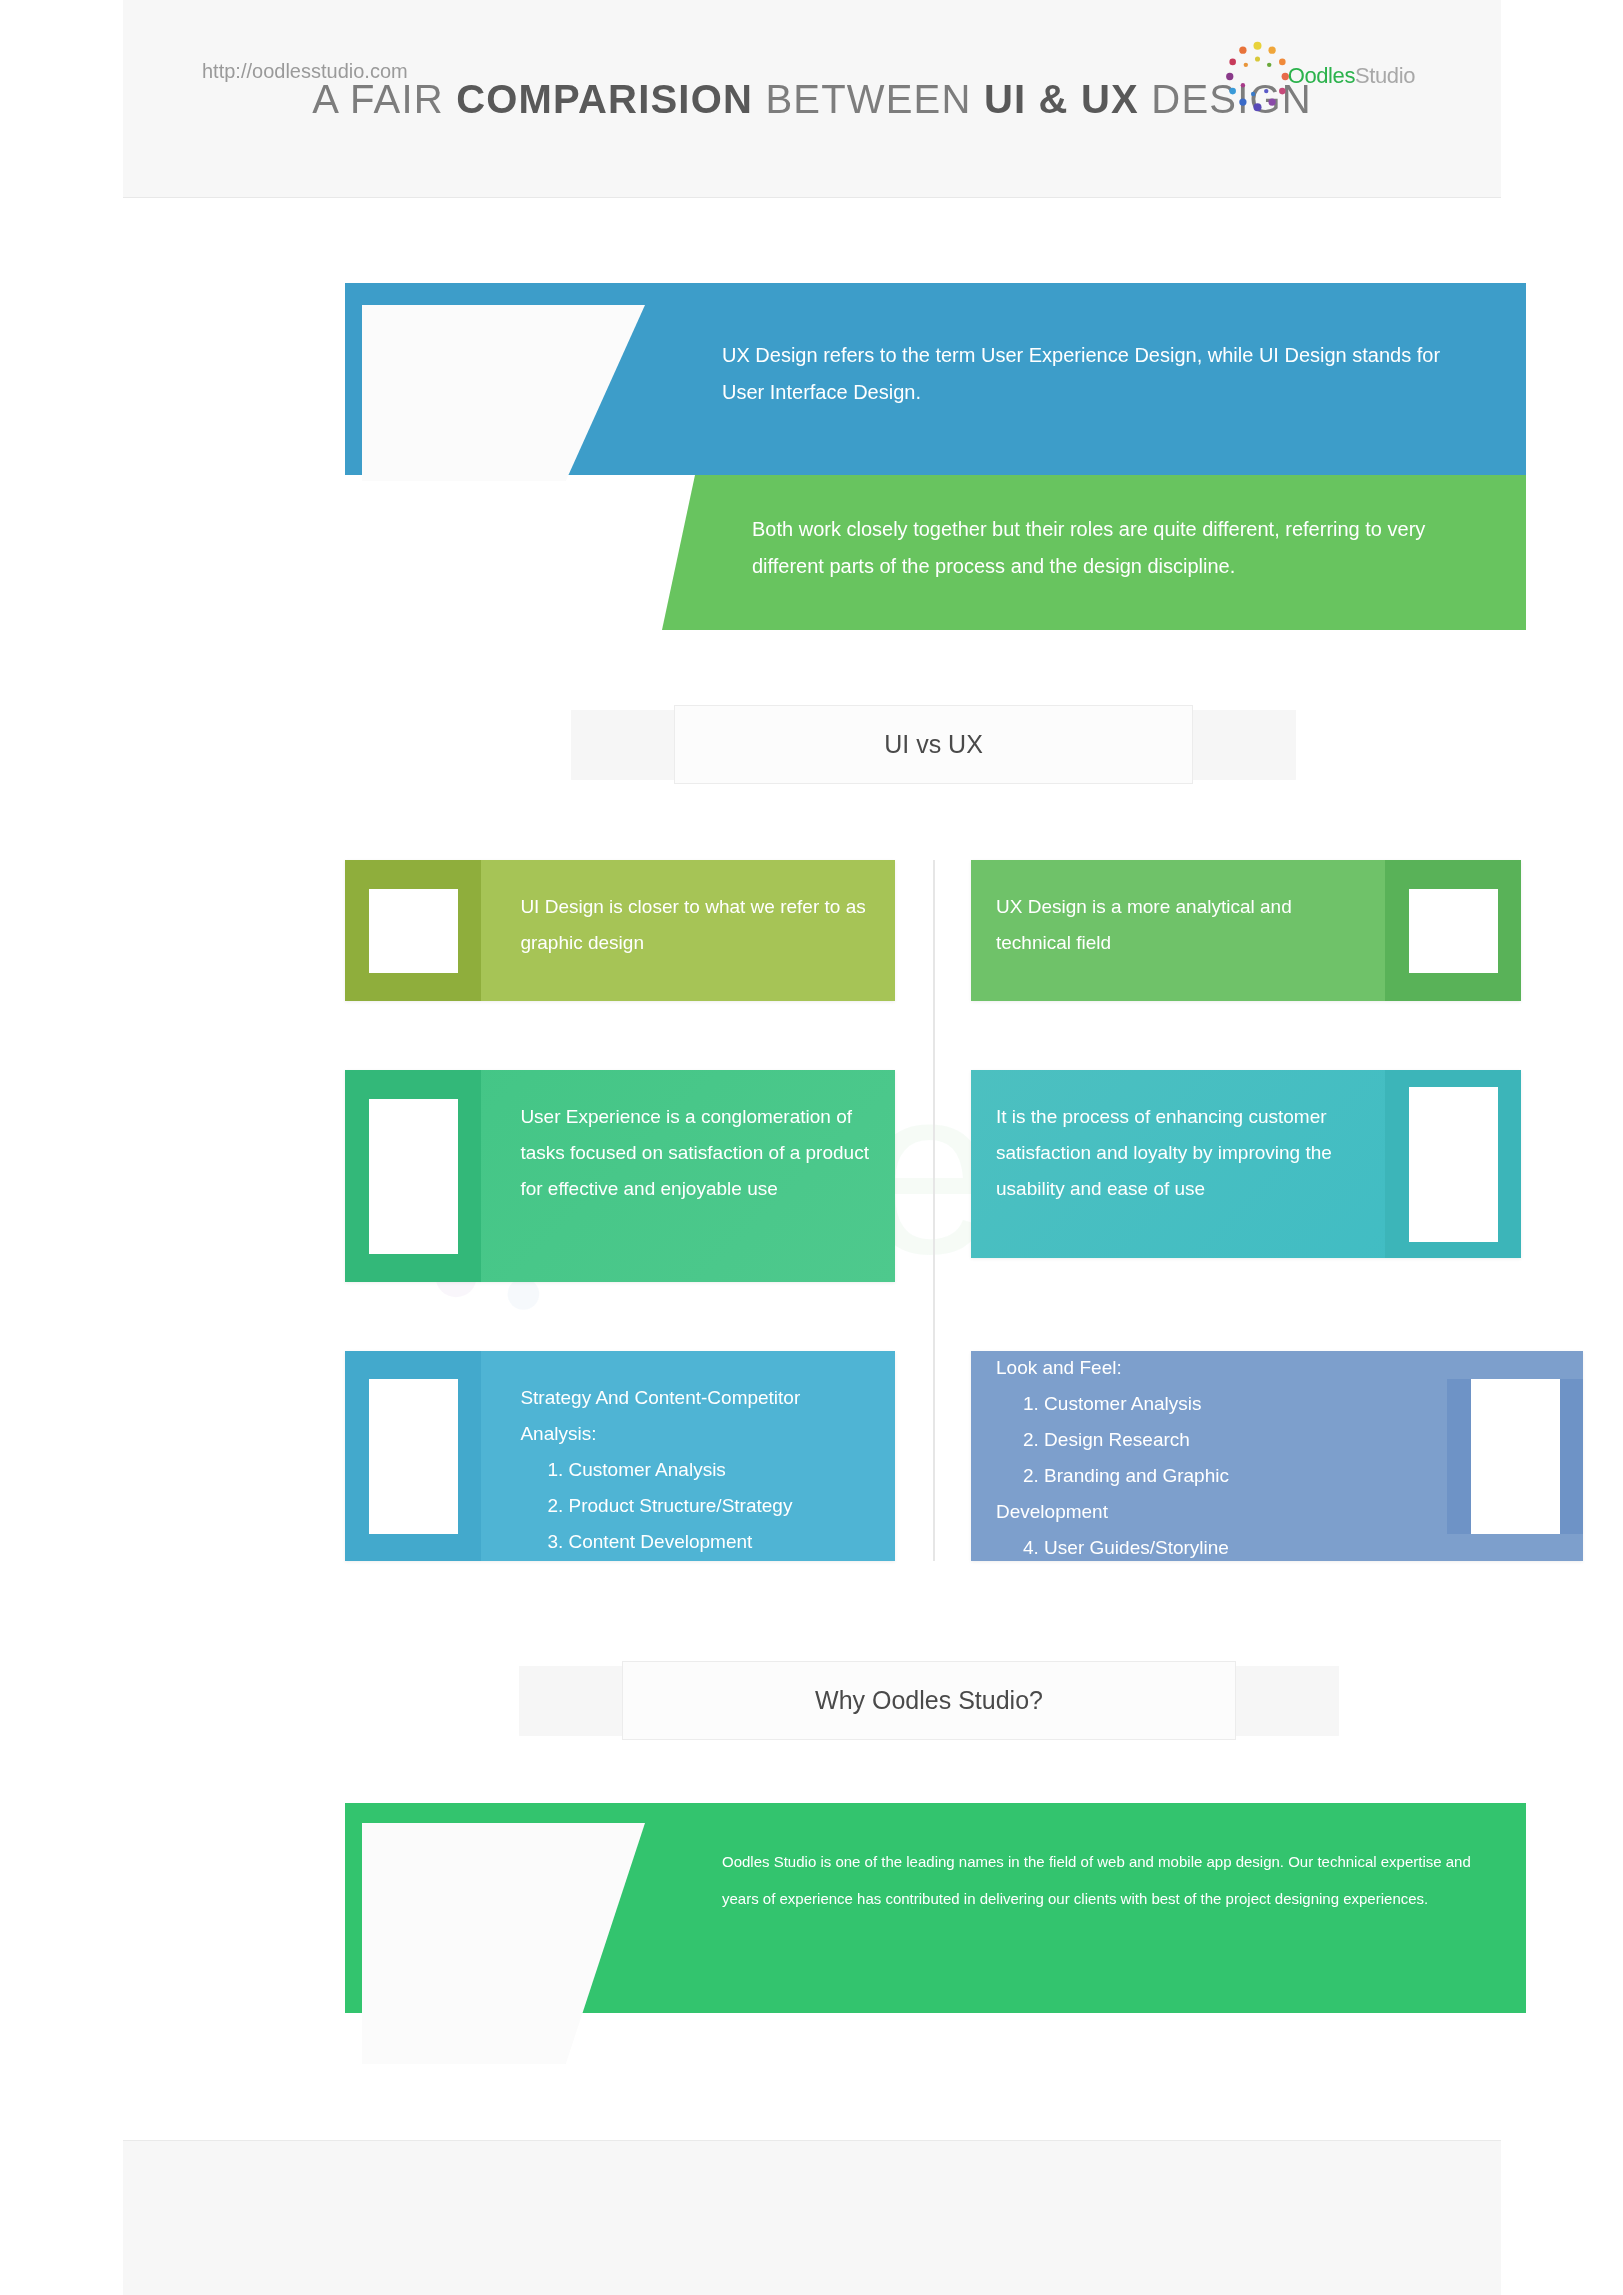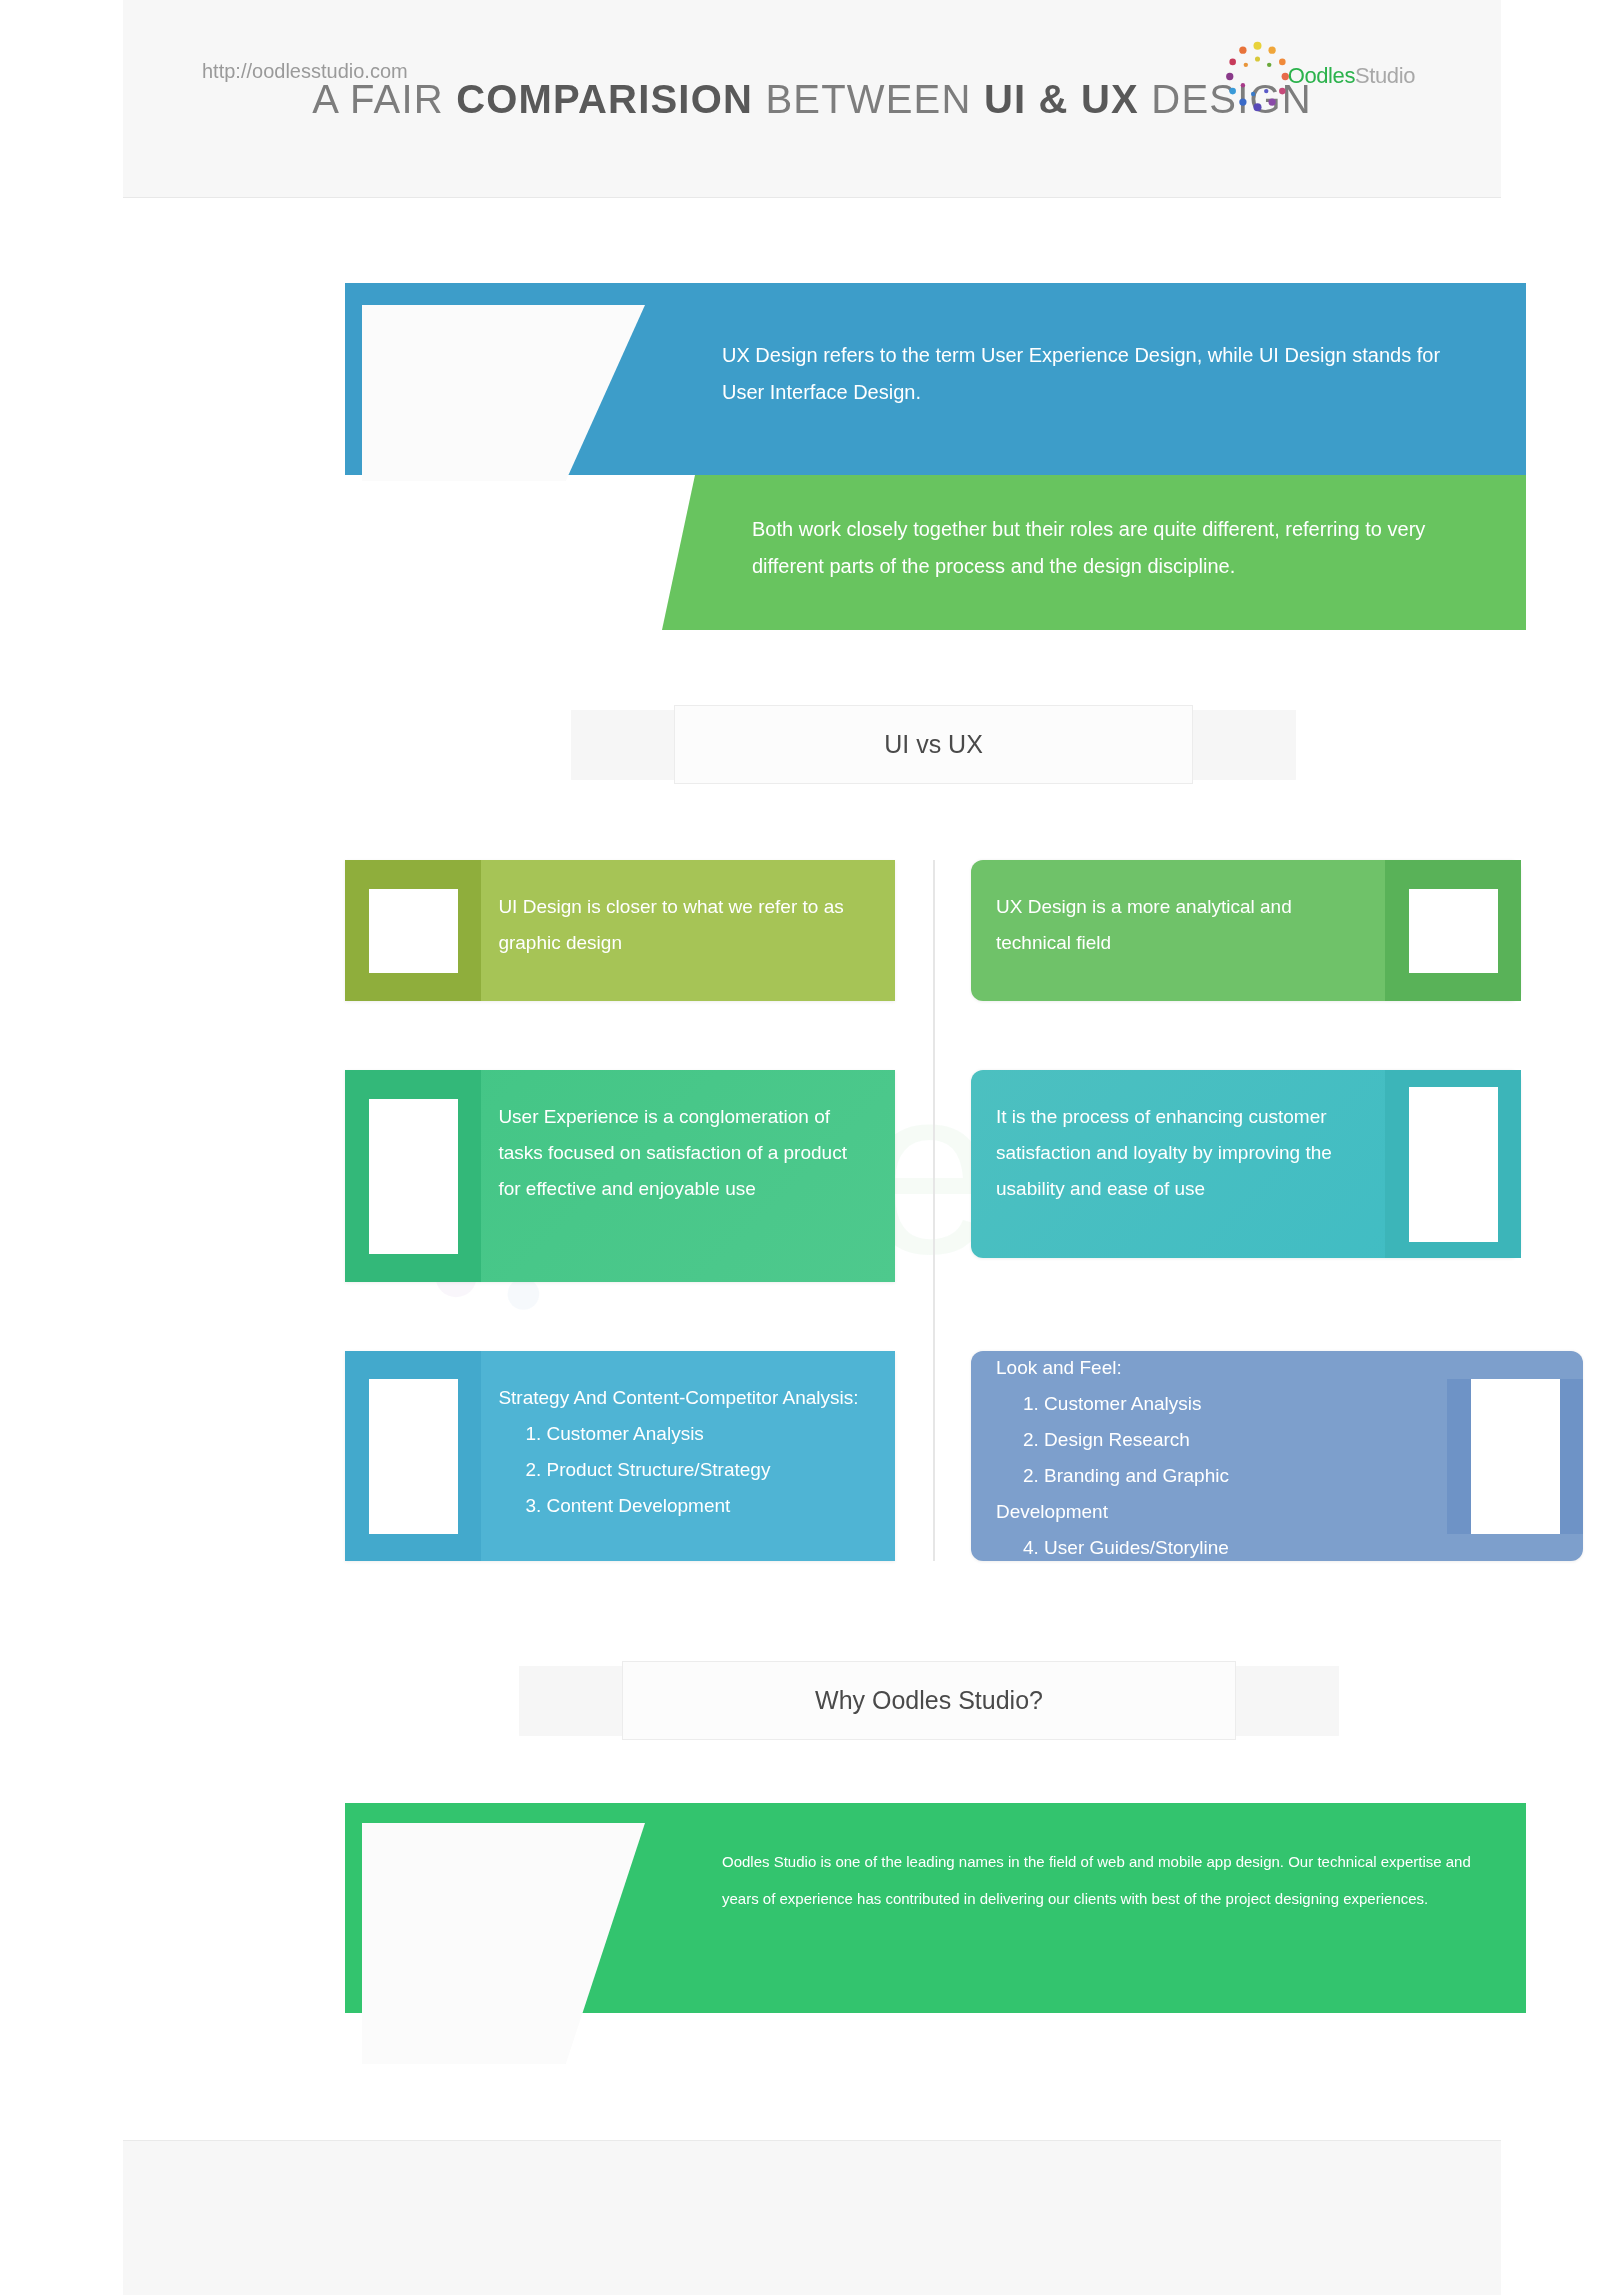--- a/index.html
+++ b/index.html
@@ -152,40 +152,41 @@
     position: absolute;
     left: 810px; top: 0;
     width: 1.6px; height: 701px;
     background: #e6e6e6;
   }
 
   .card {
     position: absolute;
     display: flex;
     box-shadow: 0 0.8px 3.2px rgba(0,0,0,0.07);
+    gap: 22px;
   }
   .card .iconbox {
     flex: 0 0 136px;
     display: flex;
     align-items: center;
     justify-content: center;
   }
   .card .ph {
     width: 89px;
     background: #ffffff;
   }
   .card .body {
     flex: 1;
     padding: 28.5px 24px 24px 17.4px;
     color: #ffffff;
     font-size: 19px;
     line-height: 36px;
     font-weight: 300;
   }
-  .card.right { flex-direction: row-reverse; border-radius: 12px; }
+  .card.right { flex-direction: row-reverse; }
   .card.right .body { padding: 28.5px 17.4px 24px 25px; }
 
   .card .body ol { list-style: none; }
   .card .body ol li { white-space: normal; }
   .card .body .indent { padding-left: 27px; }
 
   
   .c-l1 { left: 222px;  top: 0;   width: 550px; height: 141px; background: #a6c456; }
   .c-l1 .iconbox { background: #8fae3c; }
   .c-l1 .ph { height: 84px; }

